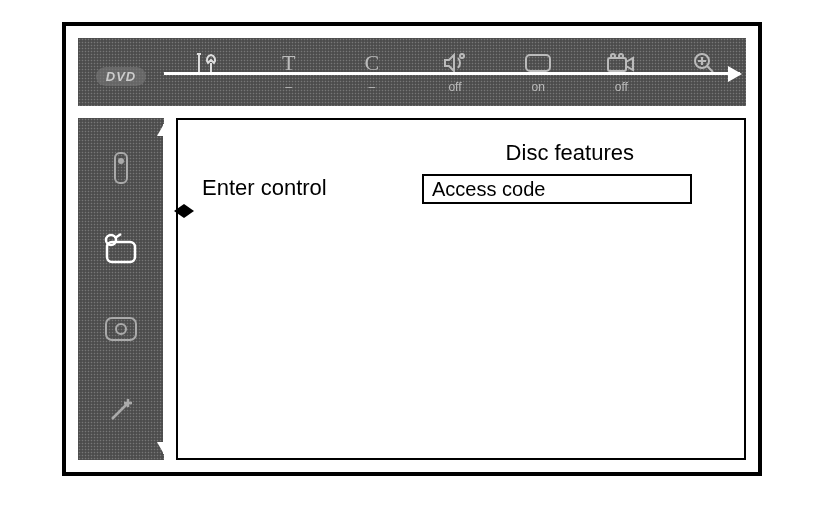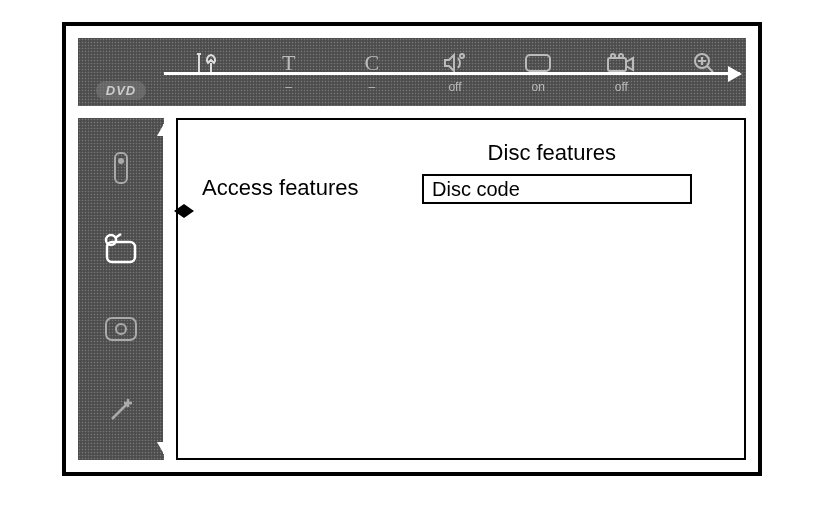--- a/index.html
+++ b/index.html
@@ -33,21 +33,21 @@
       display: flex;
       align-items: stretch;
       position: relative;
       color: #ddd;
     }
     .topbar .dvd {
       width: 86px;
       display: flex;
       align-items: flex-end;
       justify-content: center;
-      padding-bottom: 6px;
+      padding-bottom: 20px;
     }
     .topbar .dvd-badge {
       border-radius: 10px;
       background: rgba(120,120,120,0.6);
       padding: 2px 10px;
       font-size: 13px;
       font-style: italic;
       letter-spacing: 1px;
       font-weight: bold;
       color: #ccc;
@@ -153,21 +153,21 @@
     .hsplit-arrow::after{
       content:"";position:absolute;left:6px;top:2px;
       border-left:10px solid #000;
       border-top:7px solid transparent;
       border-bottom:7px solid transparent;
     }
     .panel {
       flex:1;
       border: 2.5px solid #000;
       background:#fff;
-      padding: 16px 38px 10px 24px;
+      padding: 16px 20px 10px 24px;
       position: relative;
     }
     .panel-title {
       text-align: right;
       padding-right: 90px;
       font-size: 22px;
       margin-bottom: 6px;
       margin-top: 4px;
     }
     .row {
@@ -303,18 +303,18 @@
 
       <div class="varrow"></div>
     </div>
 
     <div class="panel">
       <div class="hsplit-arrow"></div>
 
       <div class="panel-title">Disc features</div>
 
       <div class="row">
-        <div class="lbl">Access features</div>
-        <div class="valbox">Disc code</div>
+        <div class="lbl">Enter control</div>
+        <div class="valbox">Access code</div>
       </div>
     </div>
   </div>
 </div>
 
 </body></html>

